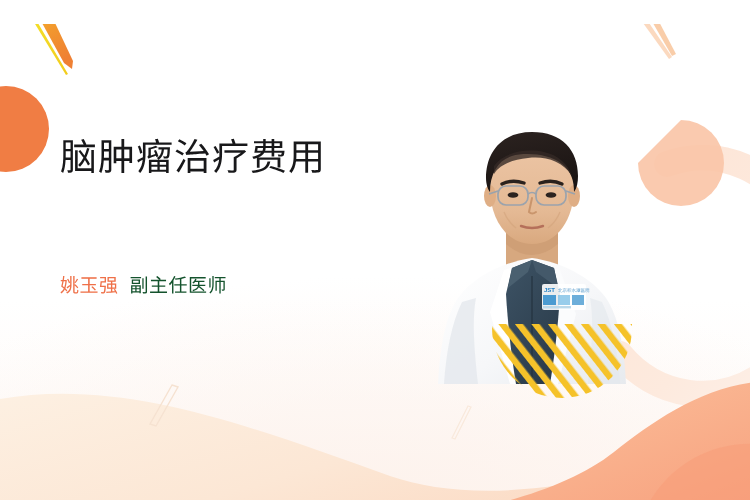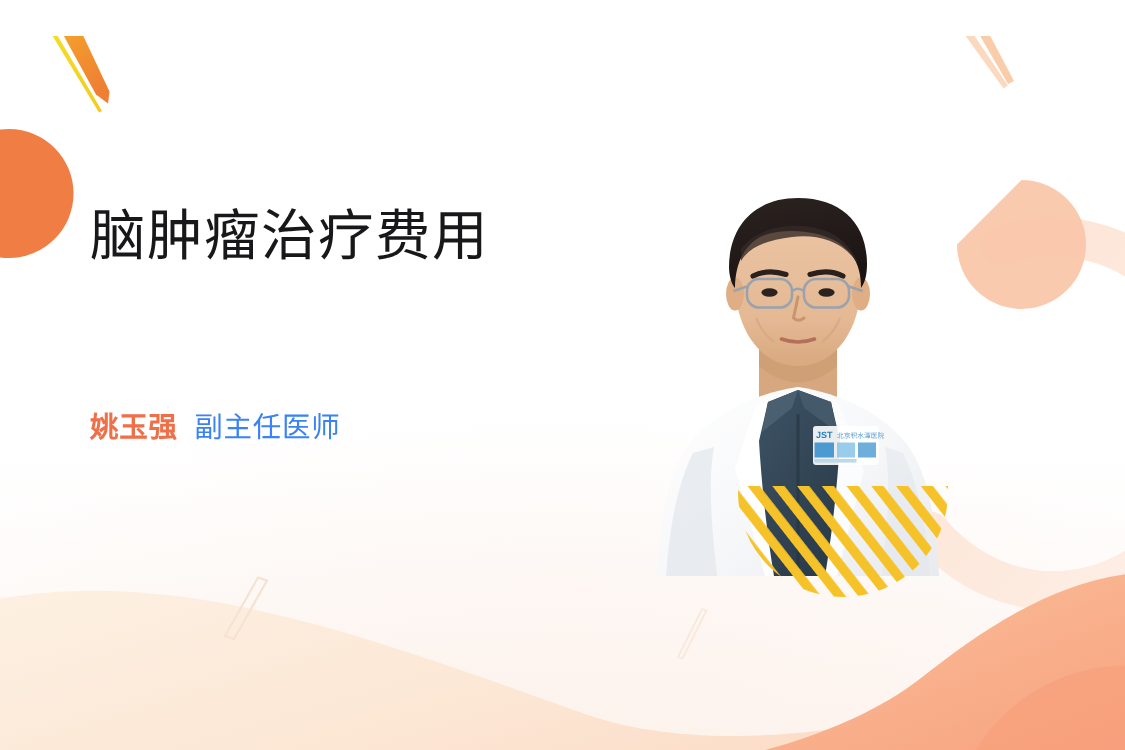--- a/index.html
+++ b/index.html
@@ -72,27 +72,27 @@
     width: 380px;
   }
   .credit-line {
     font-size: 19px;
     line-height: 32px;
     color: #ee7f62;
     letter-spacing: 0.5px;
     white-space: nowrap;
   }
   .credit-line .doctor-name {
-    font-weight: 700;
+    font-weight: 400;
     color: #ef7048;
     margin-right: 11px;
   }
   .credit-line .doctor-rank {
     font-weight: 400;
-    color: #3b82f6;
+    color: #14532d;
   }
   .credit-line .hospital {
     font-weight: 400;
     color: #ef8464;
   }
   .credit-line .department {
     font-weight: 400;
     color: #ef8464;
     margin-left: 11px;
   }

